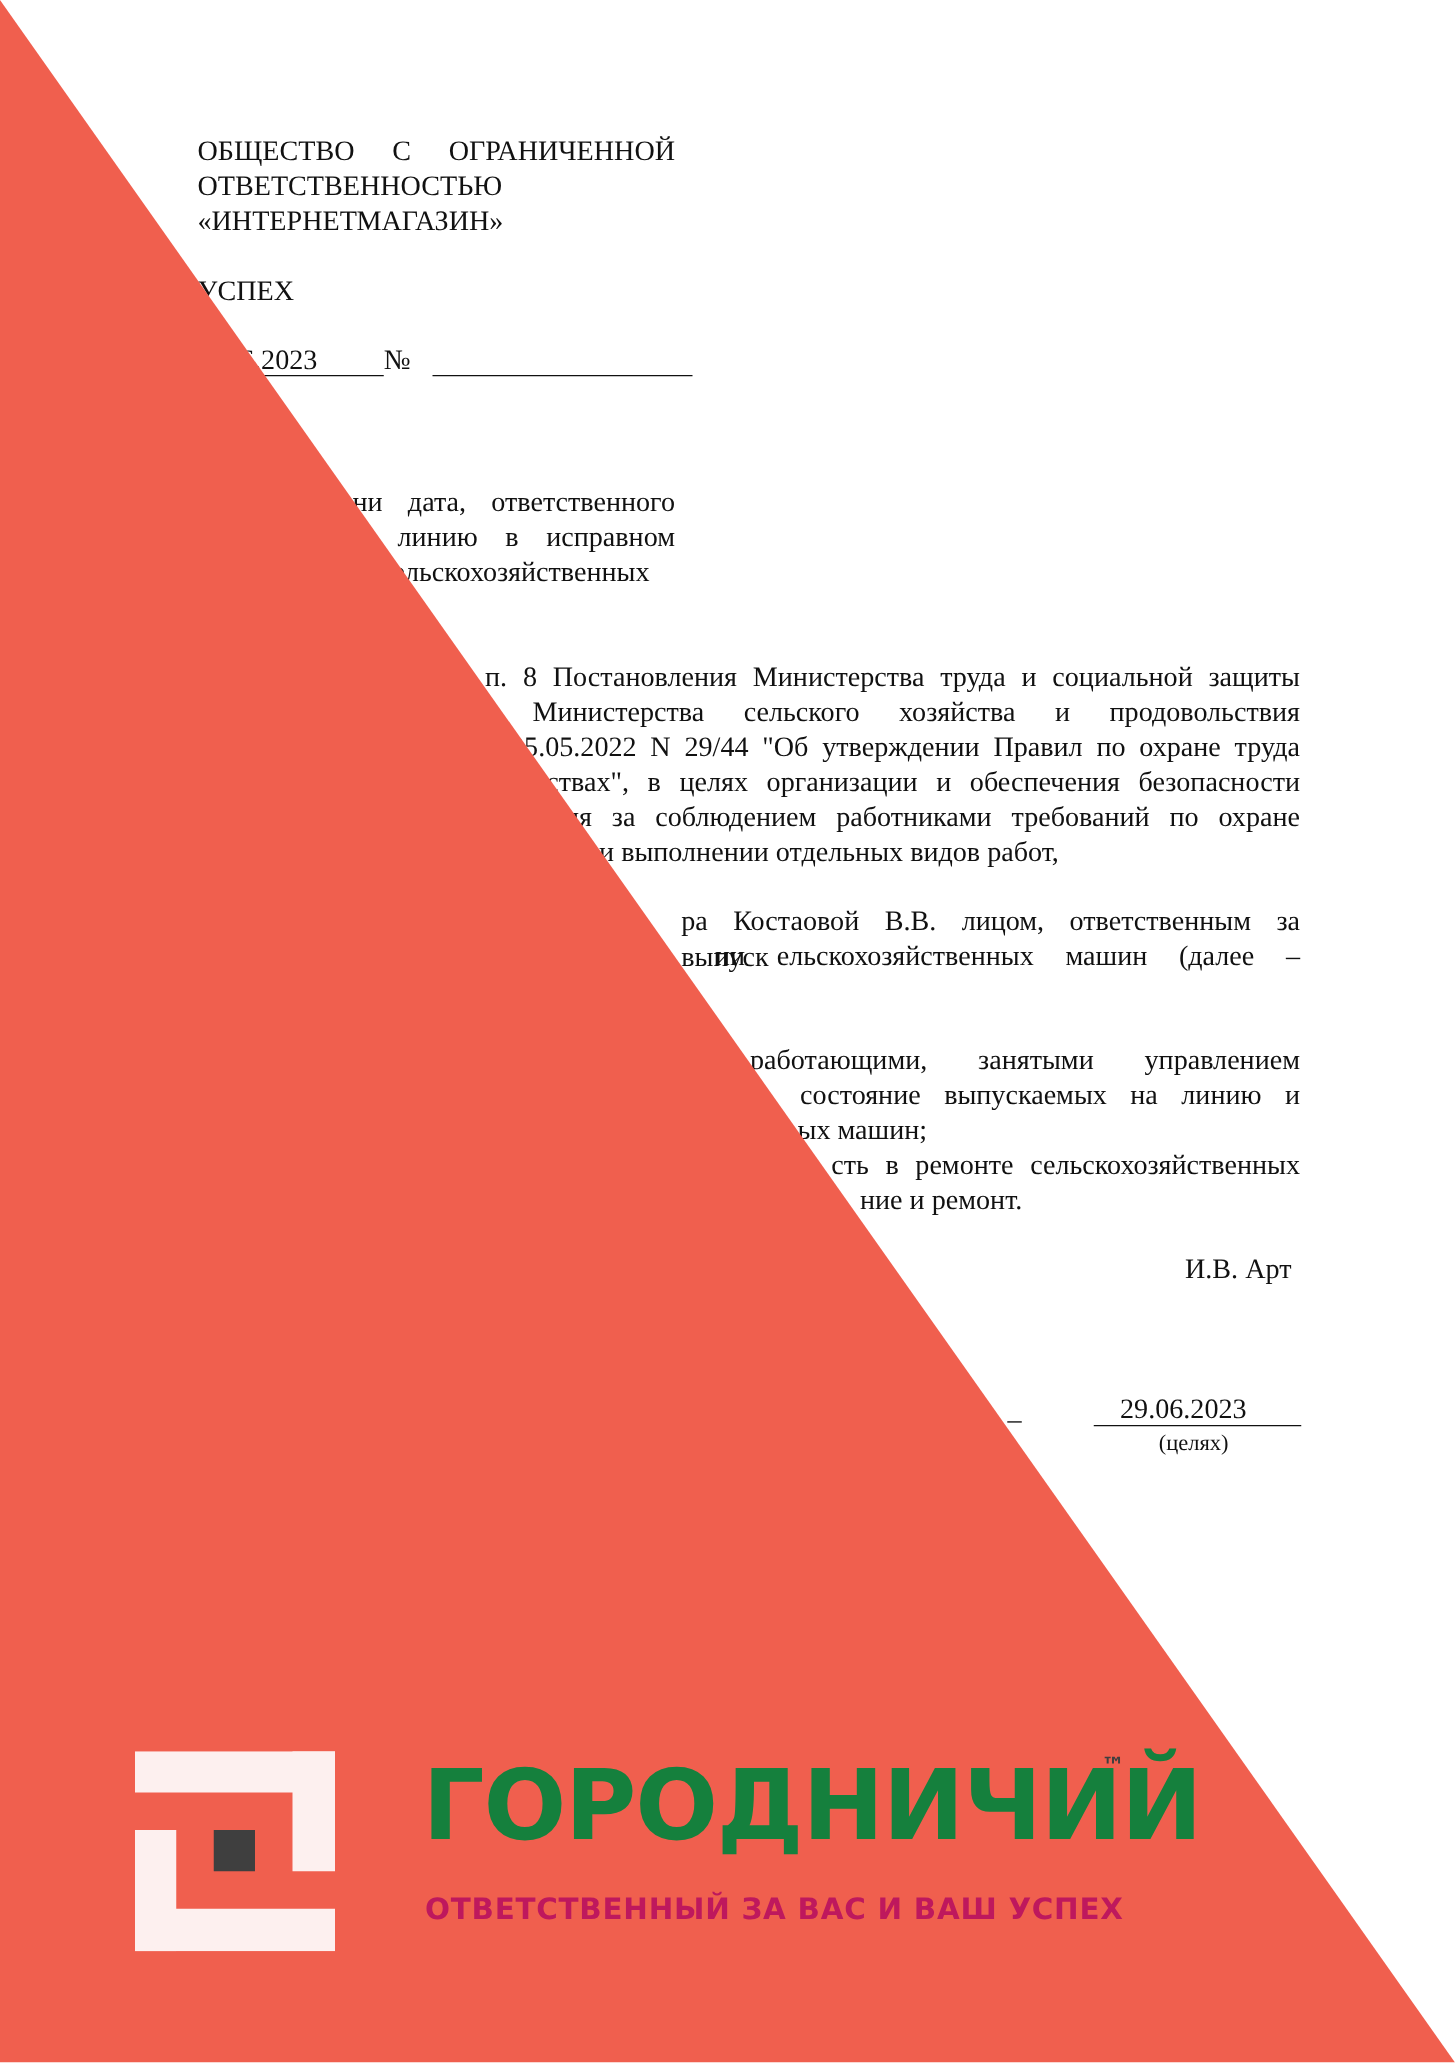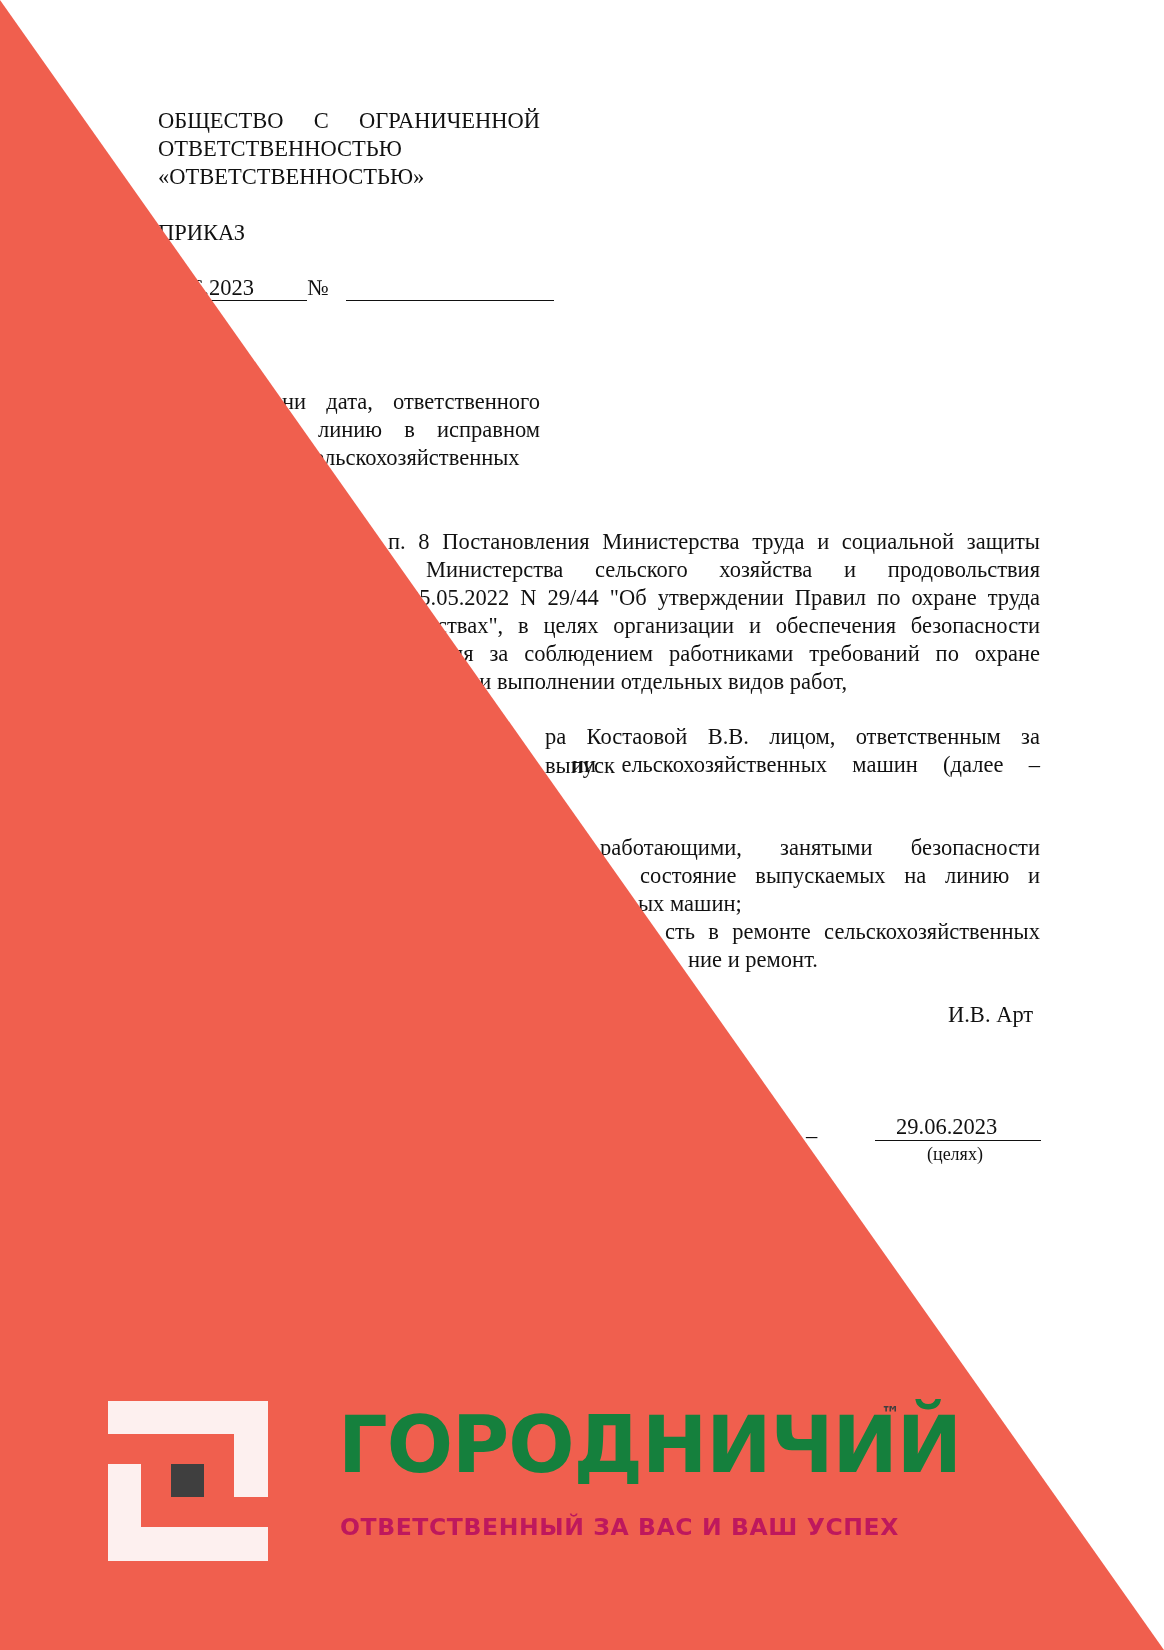--- a/index.html
+++ b/index.html
@@ -77,23 +77,23 @@
       white-space: nowrap;
     }
   </style>
 </head>
 <body>
 
 <div class="page">
 
   <div class="doc-text justify" style="left:158px; top:106px; width:382px;">ОБЩЕСТВО  С  ОГРАНИЧЕННОЙ</div>
   <div class="doc-text" style="left:158px; top:134px;">ОТВЕТСТВЕННОСТЬЮ</div>
-  <div class="doc-text" style="left:158px; top:162px;">«ОТВЕТСТВЕННОСТЬЮ»</div>
+  <div class="doc-text" style="left:158px; top:162px;">«ИНТЕРНЕТМАГАЗИН»</div>
 
-  <div class="doc-text" style="left:158px; top:218px;">ПРИКАЗ</div>
+  <div class="doc-text" style="left:158px; top:218px;">УСПЕХ</div>
 
   <div class="doc-text" style="left:192px; top:273px;">6.2023</div>
   <div class="rule" style="left:160px; top:300px; width:147px;"></div>
   <div class="doc-text" style="left:307px; top:273px;">№</div>
   <div class="doc-text" style="left:346px; top:273px;"></div>
   <div class="rule" style="left:346px; top:300px; width:208px;"></div>
 
   <div class="doc-text justify" style="left:282px; top:387px; width:258px;">ни дата, ответственного</div>
   <div class="doc-text justify" style="left:318px; top:415px; width:222px;">линию в исправном</div>
   <div class="doc-text" style="left:314px; top:443px;">ельскохозяйственных</div>
@@ -101,21 +101,21 @@
   <div class="doc-text justify" style="left:388px; top:527px; width:652px;">п. 8 Постановления Министерства труда и социальной защиты</div>
   <div class="doc-text justify" style="left:426px; top:555px; width:614px;">Министерства сельского хозяйства и продовольствия</div>
   <div class="doc-text justify" style="left:408px; top:583px; width:632px;">05.05.2022 N 29/44 "Об утверждении Правил по охране труда</div>
   <div class="doc-text justify" style="left:425px; top:611px; width:615px;">йствах", в целях организации и обеспечения безопасности</div>
   <div class="doc-text justify" style="left:452px; top:639px; width:588px;">ля за соблюдением работниками требований по охране</div>
   <div class="doc-text" style="left:468px; top:667px;">ри выполнении отдельных видов работ,</div>
 
   <div class="doc-text justify" style="left:545px; top:722px; width:495px;">ра Костаовой В.В. лицом, ответственным за выпуск</div>
   <div class="doc-text justify" style="left:572px; top:750px; width:468px;">ии ельскохозяйственных машин (далее –</div>
 
-  <div class="doc-text justify" style="left:600px; top:833px; width:440px;">работающими, занятыми безопасности</div>
+  <div class="doc-text justify" style="left:600px; top:833px; width:440px;">работающими, занятыми управлением</div>
   <div class="doc-text justify" style="left:640px; top:861px; width:400px;">состояние выпускаемых на линию и</div>
   <div class="doc-text" style="left:638px; top:889px;">ых машин;</div>
   <div class="doc-text justify" style="left:665px; top:917px; width:375px;">сть в ремонте сельскохозяйственных</div>
   <div class="doc-text" style="left:688px; top:945px;">ние и ремонт.</div>
 
   <div class="doc-text" style="left:948px; top:1000px;">И.В. Арт</div>
 
   <div class="doc-text" style="left:806px; top:1113px;">_</div>
   <div class="doc-text" style="left:896px; top:1112px;">29.06.2023</div>
   <div class="rule" style="left:875px; top:1140px; width:166px;"></div>

